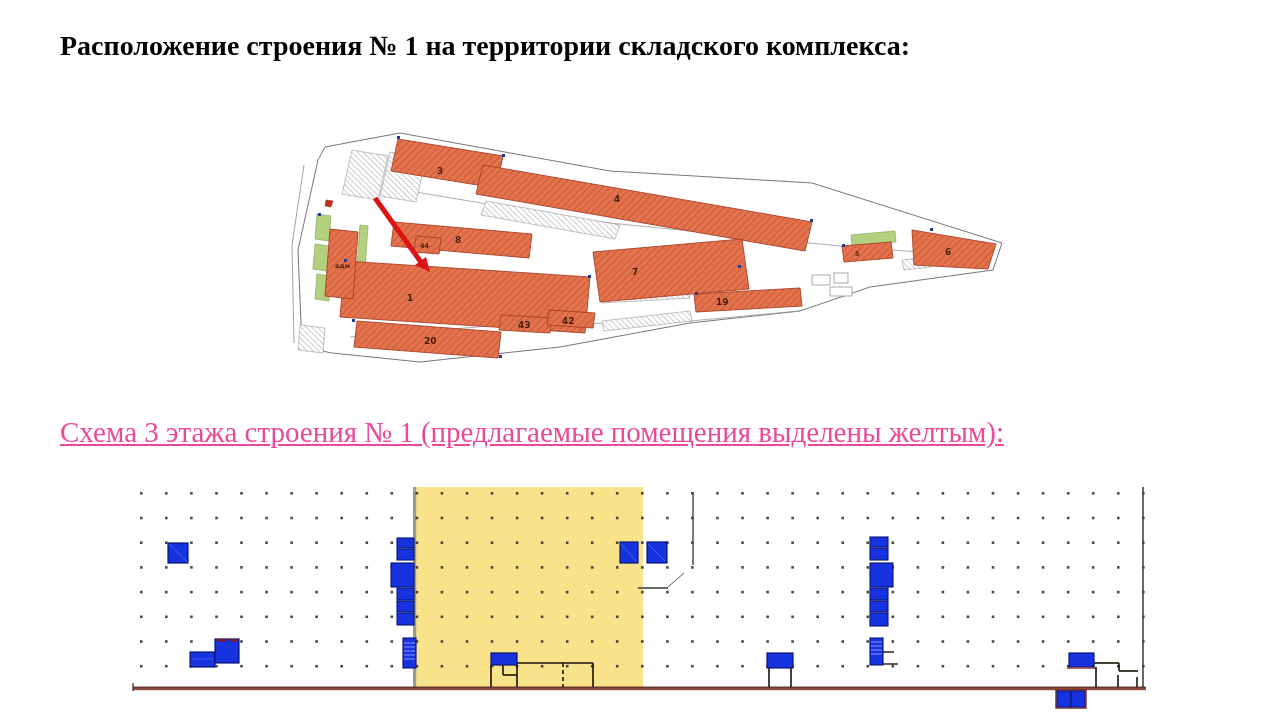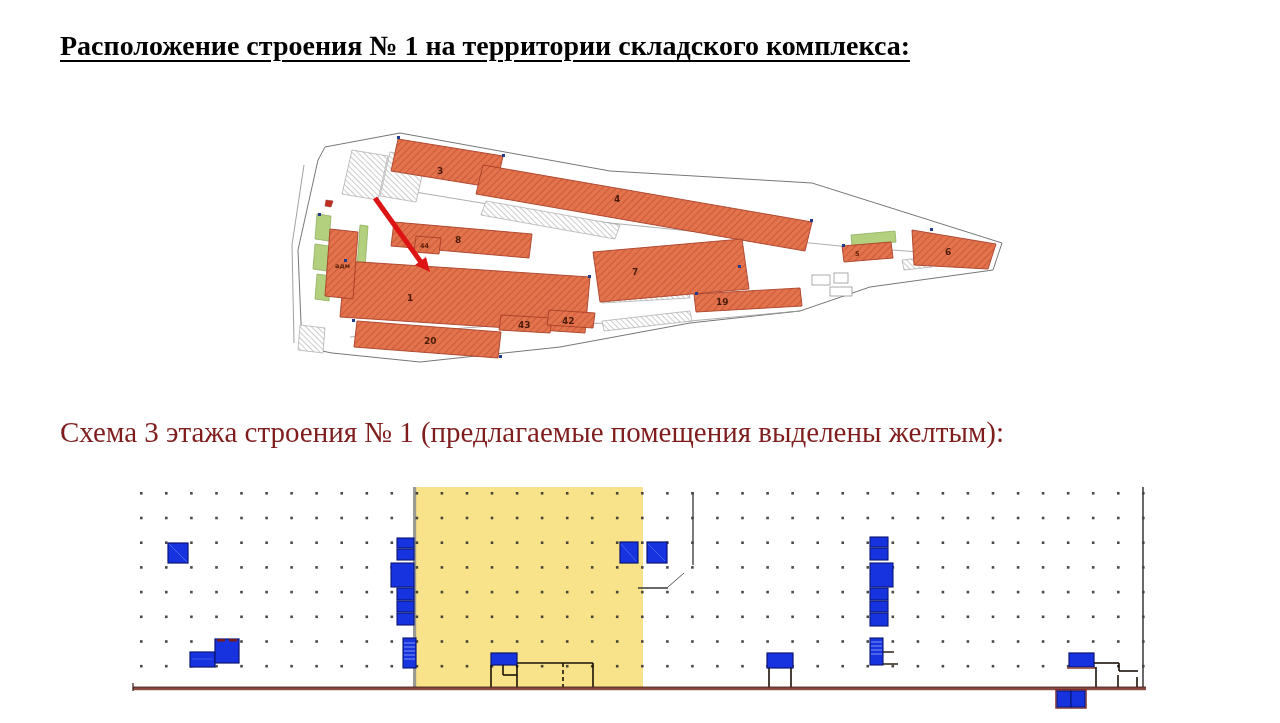--- a/index.html
+++ b/index.html
@@ -3,26 +3,26 @@
 <meta charset="utf-8">
 <style>
   html,body{margin:0;padding:0;}
   body{
     width:1280px;height:723px;position:relative;background:#ffffff;
     font-family:"Liberation Serif", serif;overflow:hidden;
   }
   .doc-title{
     position:absolute;left:60px;top:30px;
     font-size:28px;font-weight:bold;color:#000;
-    text-decoration:underline;text-underline-offset:5px;text-decoration-thickness:2px;
+    text-underline-offset:5px;text-decoration-thickness:2px;
     white-space:nowrap;
   }
   .doc-caption{
     position:absolute;left:60px;top:416px;
-    font-size:29px;font-weight:normal;color:#7f1d1d;white-space:nowrap;
+    font-size:29px;font-weight:normal;color:#ec4899;white-space:nowrap;text-decoration:underline;
   }
   .site-plan-wrap{position:absolute;left:290px;top:125px;width:715px;height:250px;}
   .floor-plan-wrap{position:absolute;left:130px;top:483px;width:1020px;height:238px;}
   svg{display:block;}
   .bnum{font-family:"DejaVu Sans",sans-serif;font-size:9px;font-weight:bold;fill:#4a1c08;}
   .bnum-sm{font-family:"DejaVu Sans",sans-serif;font-size:6.5px;font-weight:bold;fill:#5a1f0a;}
 </style>
 </head>
 <body>
 

